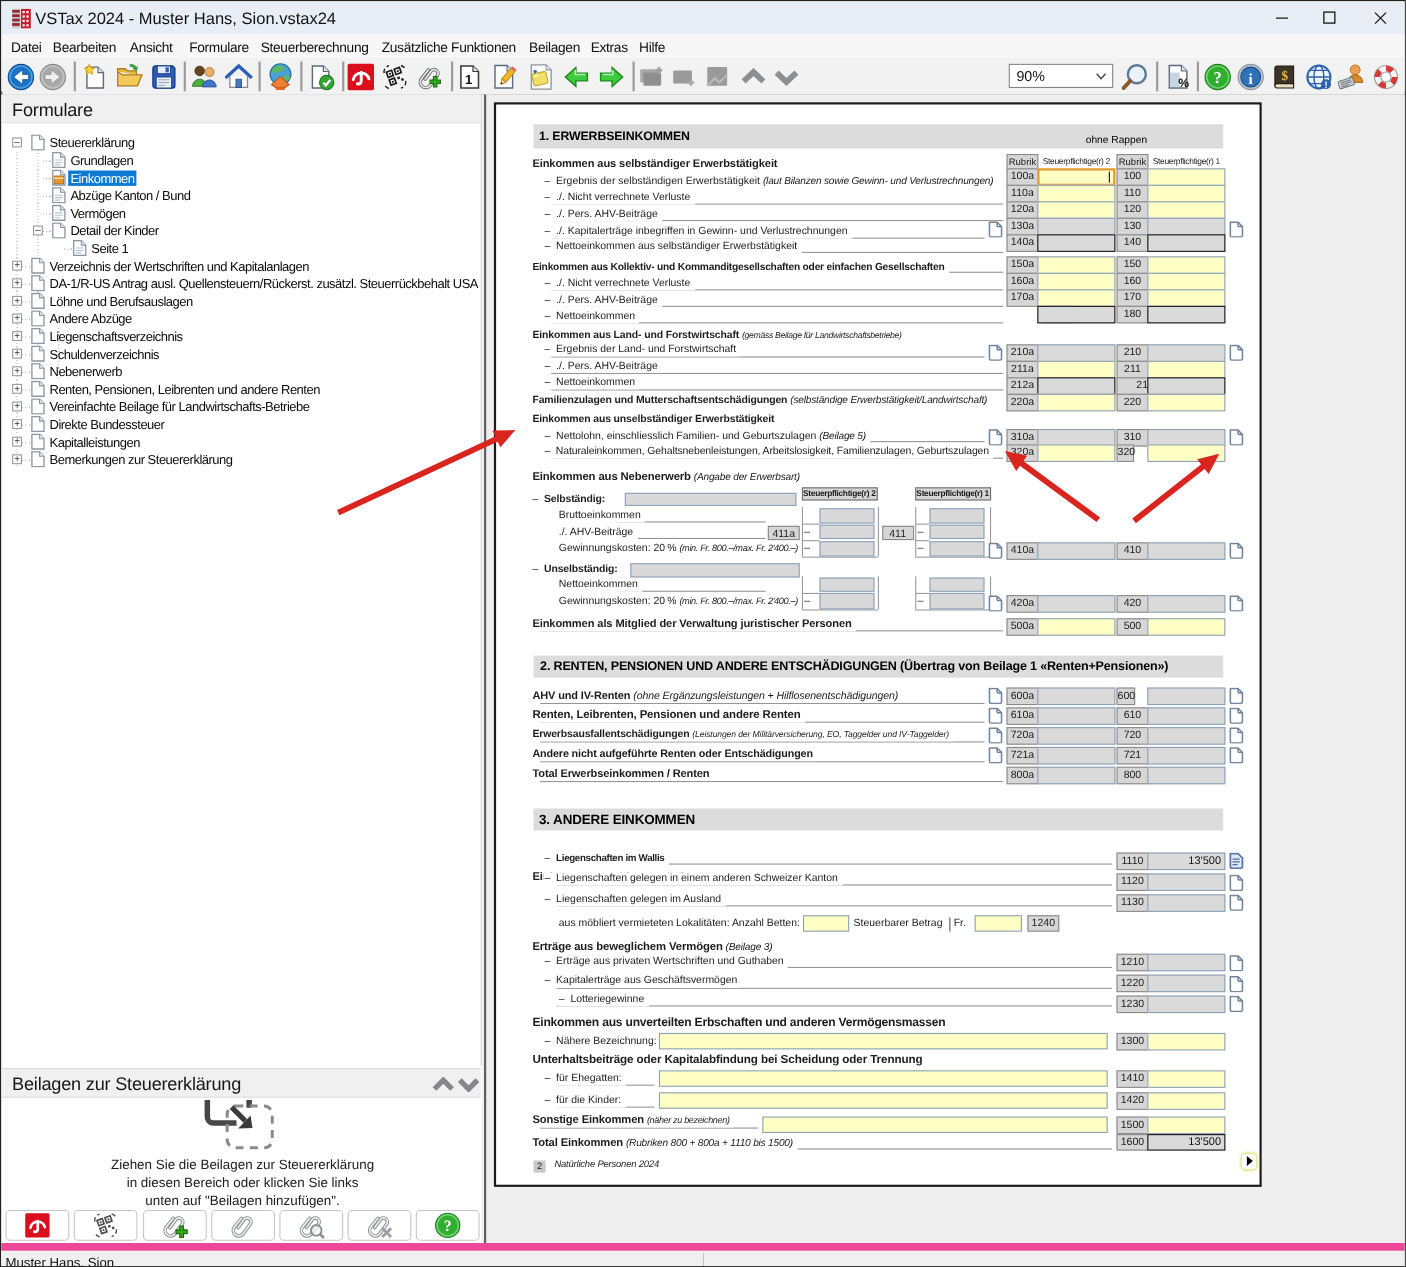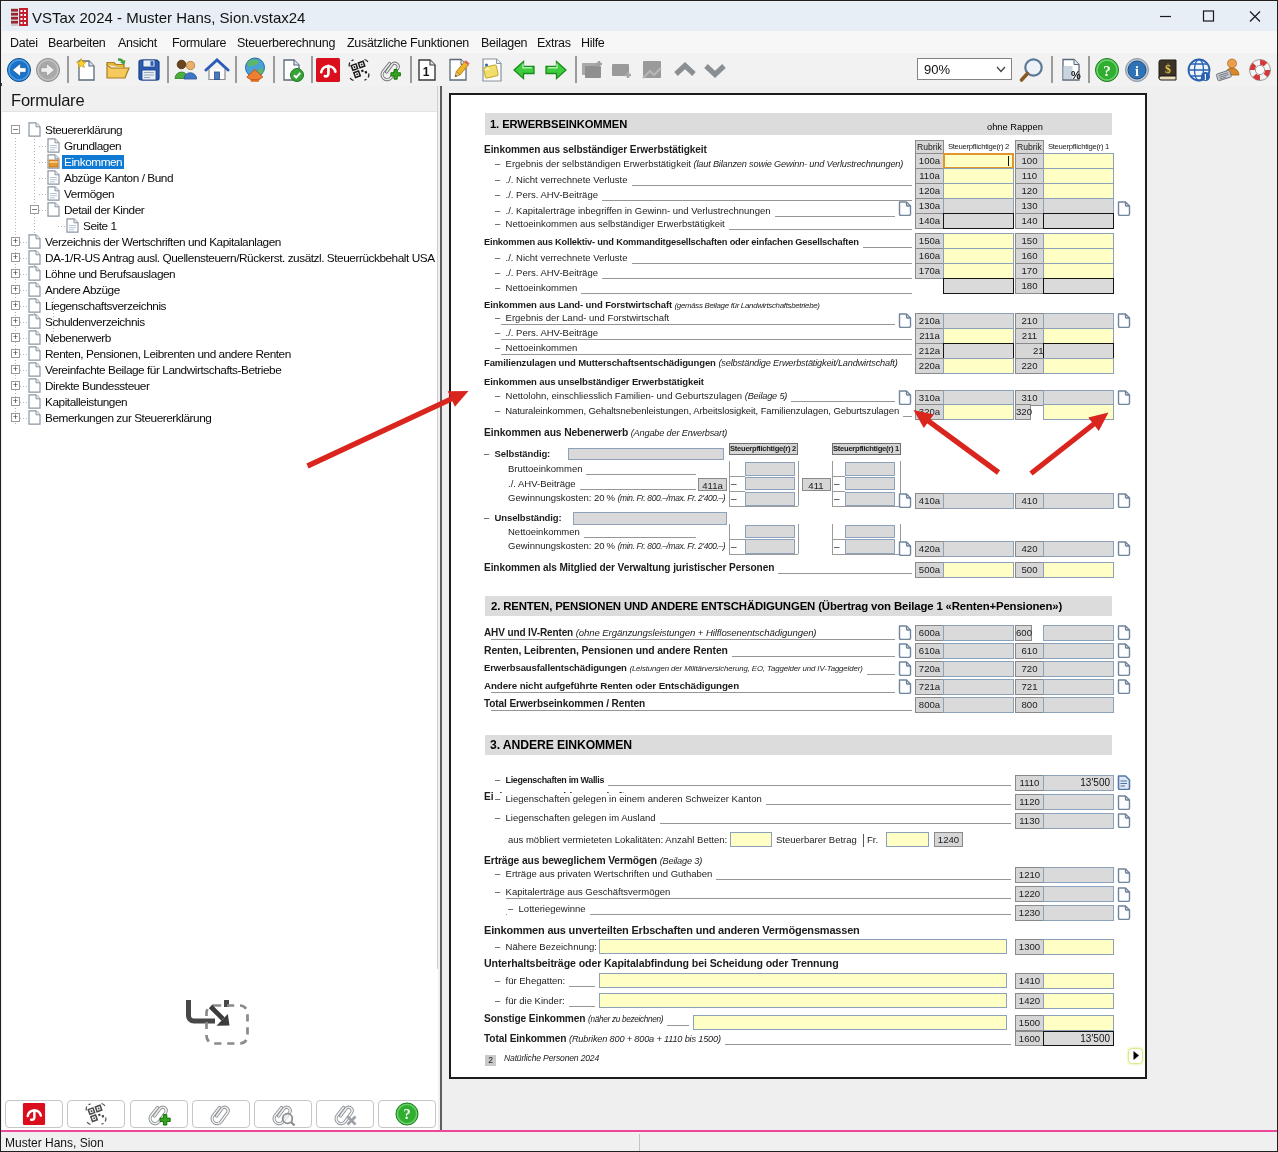--- a/index.html
+++ b/index.html
@@ -21,21 +21,21 @@
 .sel{background:#0e7ad3;color:#fff;padding:0 2px}
 .exp{position:absolute;width:9px;height:9px;background:#fff;border:1px solid #9a9a9a;font-size:9px;line-height:7px;text-align:center;color:#333}
 
 #bp{position:absolute;left:1px;top:968px;width:436px;height:161px;background:#fff}
 #bph{position:absolute;left:0;top:2px;width:435px;height:27px;background:#f0f0f0;border-top:1px solid #d8d8d8;border-bottom:1px solid #e0e0e0}
 #bph div{position:absolute;left:9px;top:5px;font-size:16.5px;letter-spacing:-.2px;color:#161616}
 .bbtn{position:absolute;top:131px;width:58px;height:28px;background:#fff;border:1px solid #c6c6c6;border-radius:4px}
 .bbtn svg{position:absolute;left:50%;top:50%;transform:translate(-50%,-50%)}
 #bptxt{position:absolute;left:0;top:82px;width:437px;text-align:center;font-size:12.2px;color:#202020;line-height:16px}
 
-#status{position:absolute;left:0;top:1129px;width:1278px;height:23px;background:#f0f0f0;border-top:2px solid #ec4899}
+#status{position:absolute;left:0;top:1129px;width:1278px;height:23px;background:#f0f0f0;border-top:7px solid #ec4899}
 #status .s1{position:absolute;left:4px;top:4px;font-size:12px;color:#111}
 #status .dv{position:absolute;left:638px;top:2px;width:1px;height:19px;background:#c4c4c4}
 
 #docarea{position:absolute;left:439px;top:85px;width:838px;height:1044px;background:#efefef;border-left:2px solid #5f5f5f}
 #page{position:absolute;left:448px;top:92px;width:698px;height:986px;background:#fff;border:2px solid #1c1c1c}
 
 .sbar{position:absolute;background:#dcdcdc}
 .sbar div{position:absolute;white-space:nowrap}
 .t{position:absolute;font-size:9.5px;color:#1c1c1c;white-space:nowrap;line-height:12px}
 .t i{font-size:9.2px;letter-spacing:-.18px}
@@ -418,27 +418,37 @@
       </svg></div>
 <div class="tr" style="left:43px;top:309px">Kapitalleistungen</div>
 <div class="exp" style="left:9px;top:327px">+</div>
 <div style="position:absolute;left:26px;top:324px"><svg width="13" height="15" viewBox="0 0 13 15">
         <path d="M1 .8 H8 L12 4.8 V14.2 H1 Z" fill="#fff" stroke="#8a96a2" stroke-width="1.2"></path>
         <path d="M8 .8 V4.8 H12" fill="#e4eaef" stroke="#8a96a2" stroke-width="1"></path>
       </svg></div>
 <div class="tr" style="left:43px;top:325px">Bemerkungen zur Steuererklärung</div>
 </div>
 <div id="bp">
+<div id="bph">
+      <div>Beilagen zur Steuererklärung</div>
+<svg style="position:absolute;left:391px;top:7px" width="20" height="14" viewBox="0 0 20 14">
+        <path d="M2 11 L10 3 L18 11" fill="none" stroke="#84888d" stroke-width="4.8"></path>
+      </svg>
+<svg style="position:absolute;left:414px;top:7px" width="20" height="14" viewBox="0 0 20 14">
+        <path d="M2 3 L10 11 L18 3" fill="none" stroke="#84888d" stroke-width="4.8"></path>
+      </svg>
+</div>
 <svg style="position:absolute;left:180px;top:28px" width="70" height="52" viewBox="0 0 70 52">
 <path d="M6.5 3 V18.5 a5.5 5.5 0 0 0 5.5 5.5 H33" fill="none" stroke="#474747" stroke-width="5"></path>
 <path d="M44.5 3 V10" fill="none" stroke="#474747" stroke-width="5"></path>
 <rect x="24.5" y="8.5" width="41" height="38" rx="7.5" fill="none" stroke="#8a8a8a" stroke-width="2.7" stroke-dasharray="7.2 5.8"></rect>
 <path d="M28.5 9.5 L41 22" fill="none" stroke="#3c3c3c" stroke-width="4.6"></path>
 <path d="M47.5 28.5 L45.8 17.0 L34.5 28.8 Z" fill="#3c3c3c"></path>
 </svg>
+<div id="bptxt">Ziehen Sie die Beilagen zur Steuererklärung<br>in diesen Bereich oder klicken Sie links<br>unten auf "Beilagen hinzufügen".</div>
 <div class="bbtn" style="left:3px">
       <svg width="24" height="24" viewBox="0 0 26 26">
         <rect x="1" y="1" width="24" height="24" rx="1.5" fill="#da0e1c"></rect>
         <path d="M6.2 15.2 A7.3 7.3 0 0 1 20.4 14.6" fill="none" stroke="#fff" stroke-width="2.7" stroke-linecap="round"></path>
         <path d="M13.4 8.8 L13.4 16.2 Q13.4 19.8 9.9 19.2" fill="none" stroke="#fff" stroke-width="2.7" stroke-linecap="round"></path>
       </svg>
     </div>
 <div class="bbtn" style="left:65px">
       <svg width="26" height="26" viewBox="0 0 26 26">
         <g transform="rotate(-20 13 13)">

